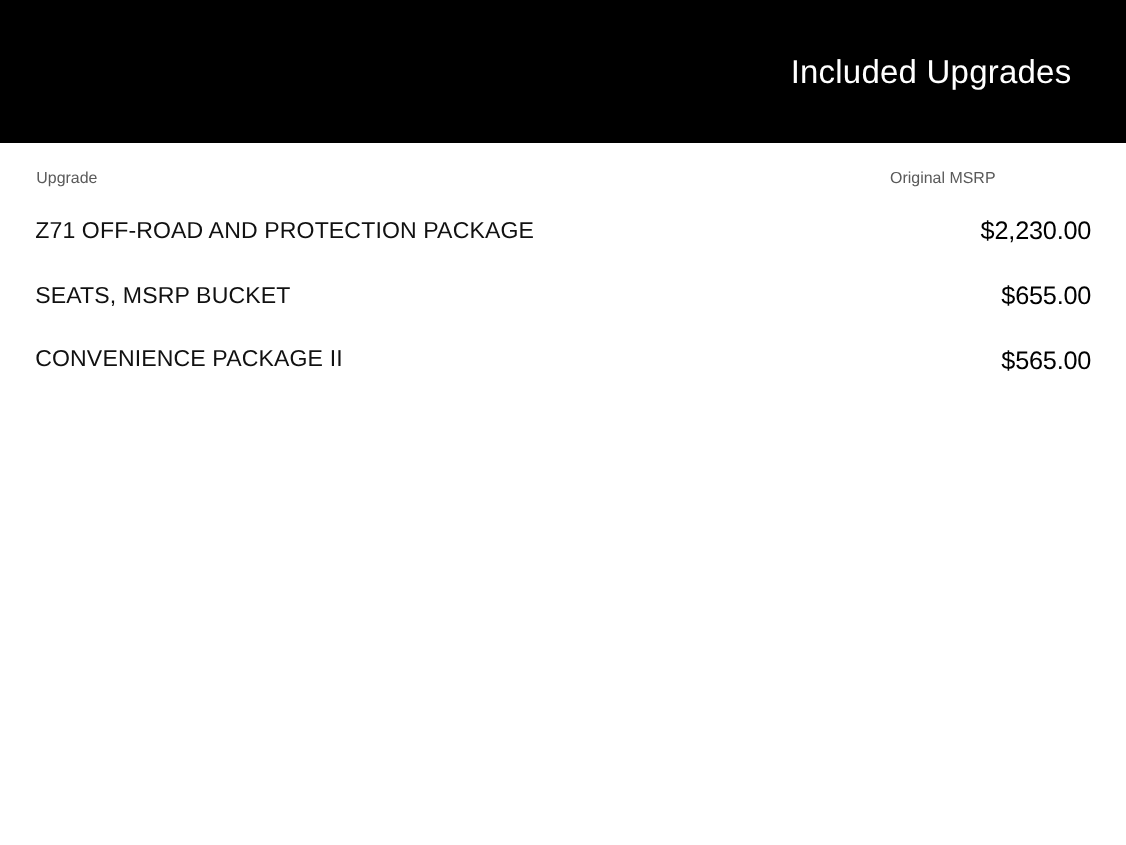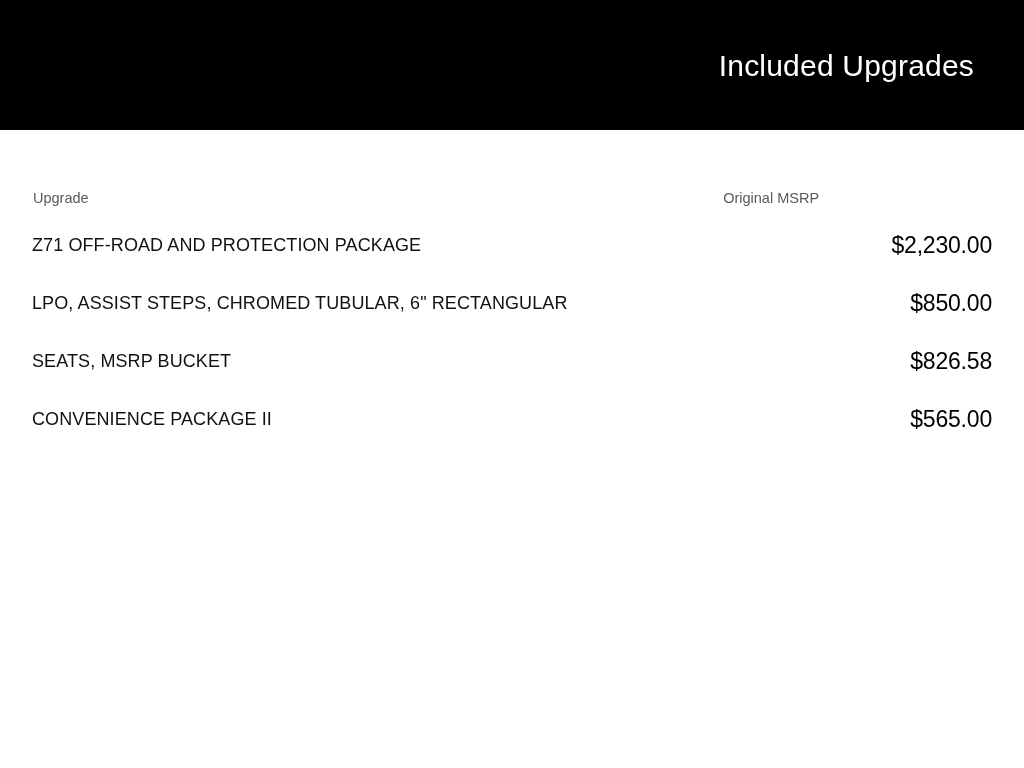--- a/index.html
+++ b/index.html
@@ -48,49 +48,48 @@
     box-sizing: border-box;
     padding: 0 32px;
     display: flex;
     flex-direction: column;
   }
 
   .table {
     width: 100%;
     border-collapse: collapse;
     table-layout: fixed;
-    margin-top: 36px;
   }
 
   .table col.col-name { width: 72%; }
   .table col.col-price { width: 28%; }
 
   .table thead th {
     font-size: 14.5px;
     font-weight: 400;
     color: #5a5a5a;
     padding: 24px 0 10px 0;
     vertical-align: bottom;
   }
   .table thead th.th-name {
     text-align: left;
     padding-left: 1px;
   }
   .table thead th.th-price {
-    text-align: left;
+    text-align: center;
     padding-right: 1px;
   }
 
   .table tbody td {
     padding: 16px 0 15px 0;
     vertical-align: middle;
   }
 
   .upgrade-name {
-    font-size: 18px;
+    font-size: 21px;
     color: #111111;
     font-weight: 400;
     line-height: 1.32;
     letter-spacing: 0.1px;
     text-align: left;
     padding-left: 1px;
   }
 
   .upgrade-price {
     font-size: 23px;
@@ -133,26 +132,22 @@
           <th class="th-name">Upgrade</th>
           <th class="th-price">Original MSRP</th>
         </tr>
       </thead>
       <tbody>
         <tr>
           <td class="upgrade-name">Z71 OFF-ROAD AND PROTECTION PACKAGE</td>
           <td class="upgrade-price">$2,230.00</td>
         </tr>
         <tr>
-          <td class="upgrade-name">LPO, ASSIST STEPS, CHROMED TUBULAR, 6" RECTANGULAR</td>
-          <td class="upgrade-price">$850.00</td>
-        </tr>
-        <tr>
           <td class="upgrade-name">SEATS, MSRP BUCKET</td>
-          <td class="upgrade-price">$826.58</td>
+          <td class="upgrade-price">$655.00</td>
         </tr>
         <tr>
           <td class="upgrade-name">CONVENIENCE PACKAGE II</td>
           <td class="upgrade-price">$565.00</td>
         </tr>
       </tbody>
     </table>
 
 
     <div class="spacer"></div>

